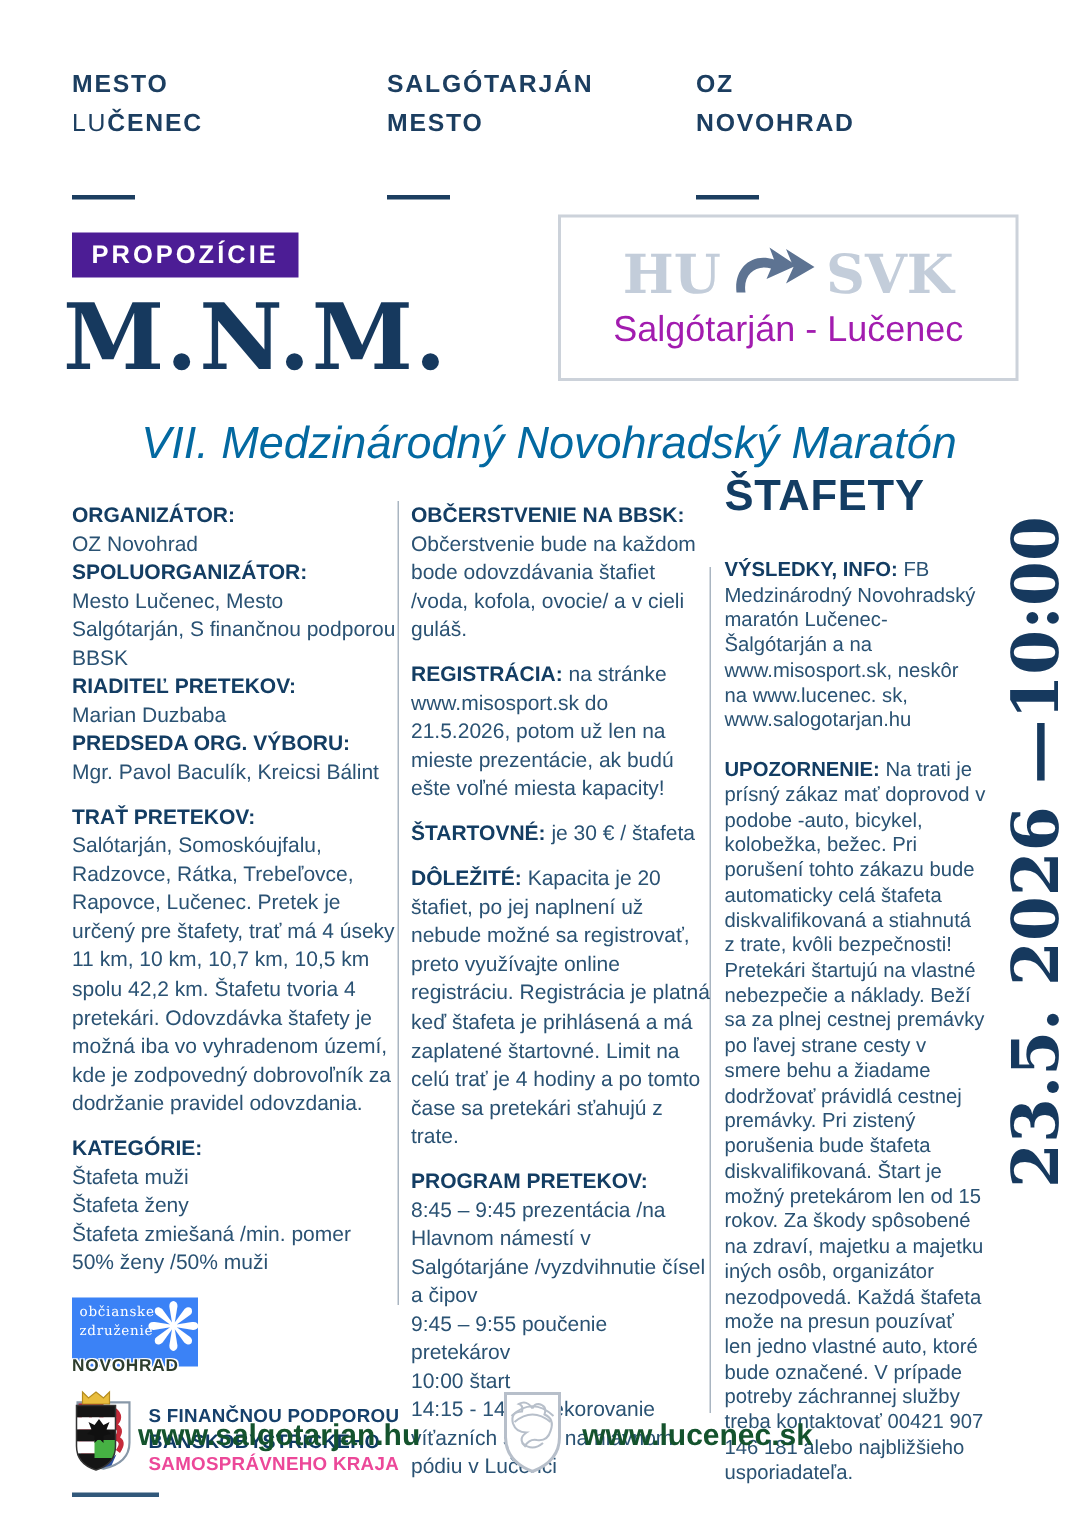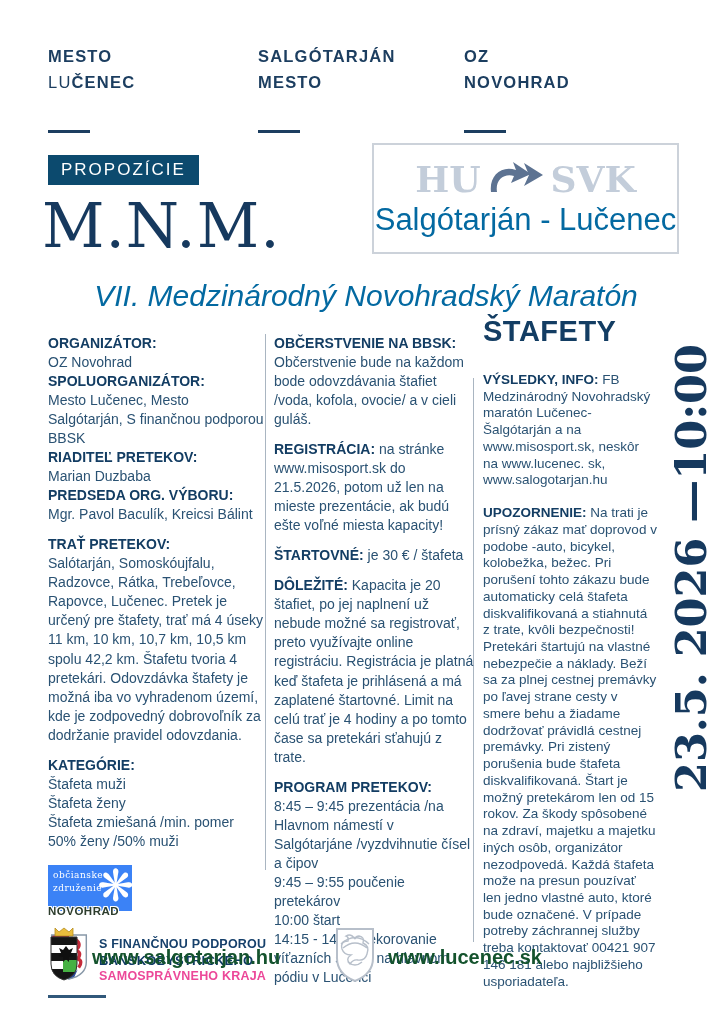--- a/index.html
+++ b/index.html
@@ -4,30 +4,30 @@
 <style>
   html,body{margin:0;padding:0;background:#fff;}
   .page{position:relative;width:724px;height:1024px;background:#ffffff;overflow:hidden;
         font-family:"Liberation Sans",sans-serif;color:#2a5273;}
   
   .hdr{position:absolute;top:44px;font-size:16.5px;font-weight:700;letter-spacing:1.2px;
        line-height:1.55;color:#1c3e60;white-space:nowrap;}
   .hdr .lt{font-weight:400;}
   .hdr-rule{position:absolute;top:130px;width:42px;height:3px;background:#1c3e60;}
   
-  .badge{position:absolute;left:48px;top:155px;background:#0c4a6e;color:#fff;font-weight:400;
+  .badge{position:absolute;left:48px;top:155px;background:#4c1d95;color:#fff;font-weight:700;
          font-size:17px;letter-spacing:2px;padding:5px 13px;}
-  .mnm{position:absolute;left:42px;top:190px;font-family:"DejaVu Serif",serif;font-weight:400;
+  .mnm{position:absolute;left:42px;top:190px;font-family:"DejaVu Serif",serif;font-weight:700;
        font-size:61px;color:#16395e;letter-spacing:1px;}
   
   .husvk{position:absolute;left:372px;top:143px;width:307px;height:111px;border:2px solid #ccd2da;
          display:flex;flex-direction:column;align-items:center;justify-content:center;box-sizing:border-box;}
   .husvk-row{display:flex;align-items:center;gap:6px;font-family:"DejaVu Serif",serif;font-weight:700;
              font-size:36px;color:#c3cdda;line-height:1;}
-  .husvk-sub{font-size:31px;color:#0369a1;margin-top:3px;}
+  .husvk-sub{font-size:24px;color:#a21caf;margin-top:3px;}
   
   .event-title{position:absolute;left:44px;top:279px;width:644px;text-align:center;font-style:italic;
                font-size:30px;font-weight:500;color:#0369a1;white-space:nowrap;}
   
   .vr{position:absolute;width:1px;background:#a9b5c1;}
   .col{position:absolute;font-size:14px;line-height:1.36;}
   .h{font-weight:700;color:#133d63;}
   b{color:#133d63;}
   .sec{margin-top:11px;}
   .stafety{font-size:29px;font-weight:700;color:#133d63;letter-spacing:.5px;}

